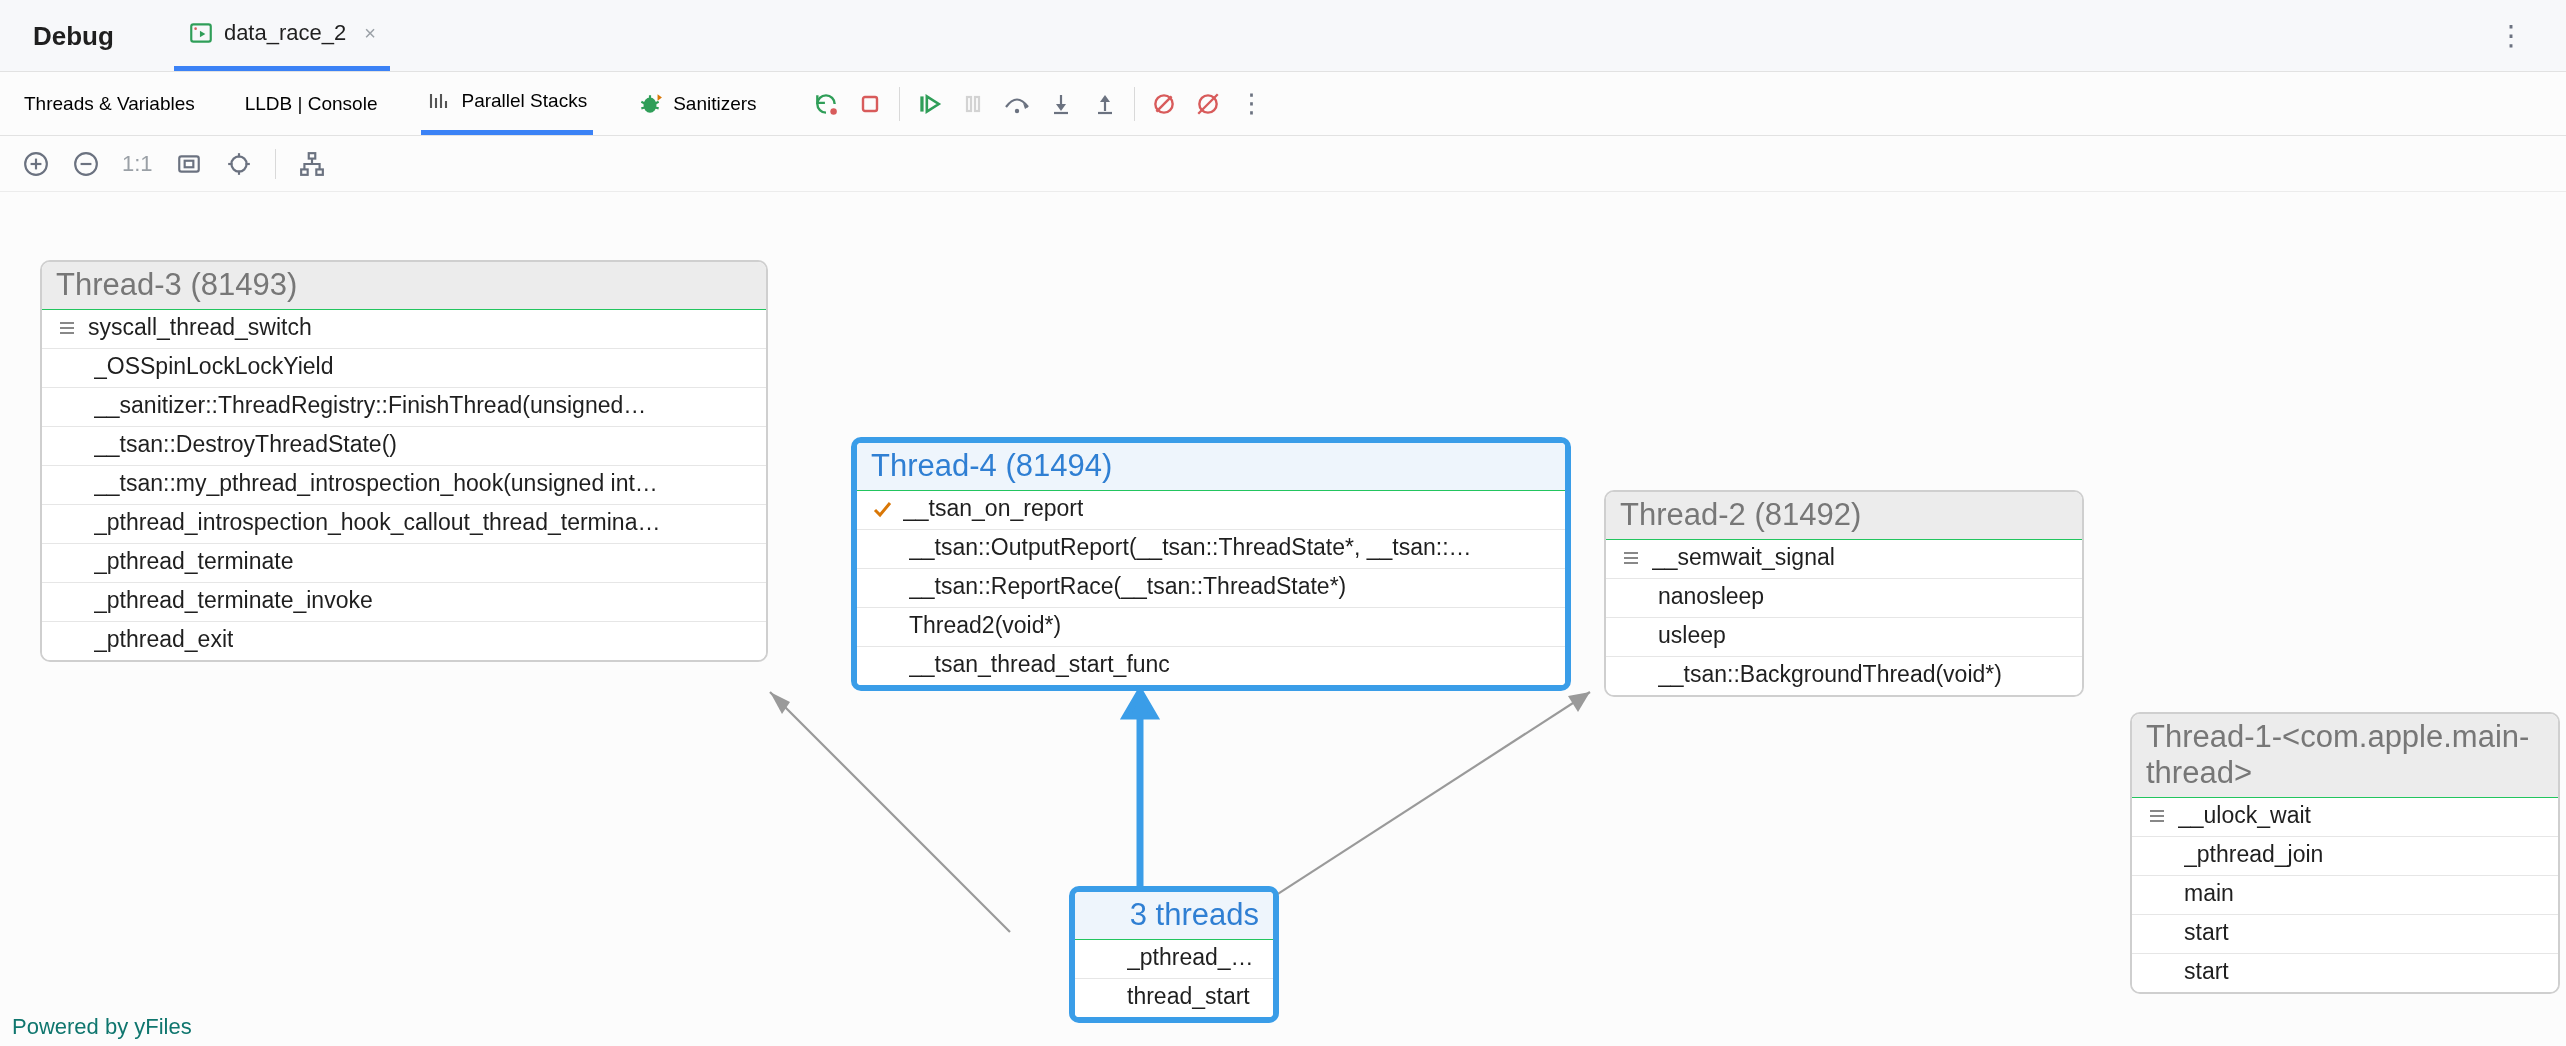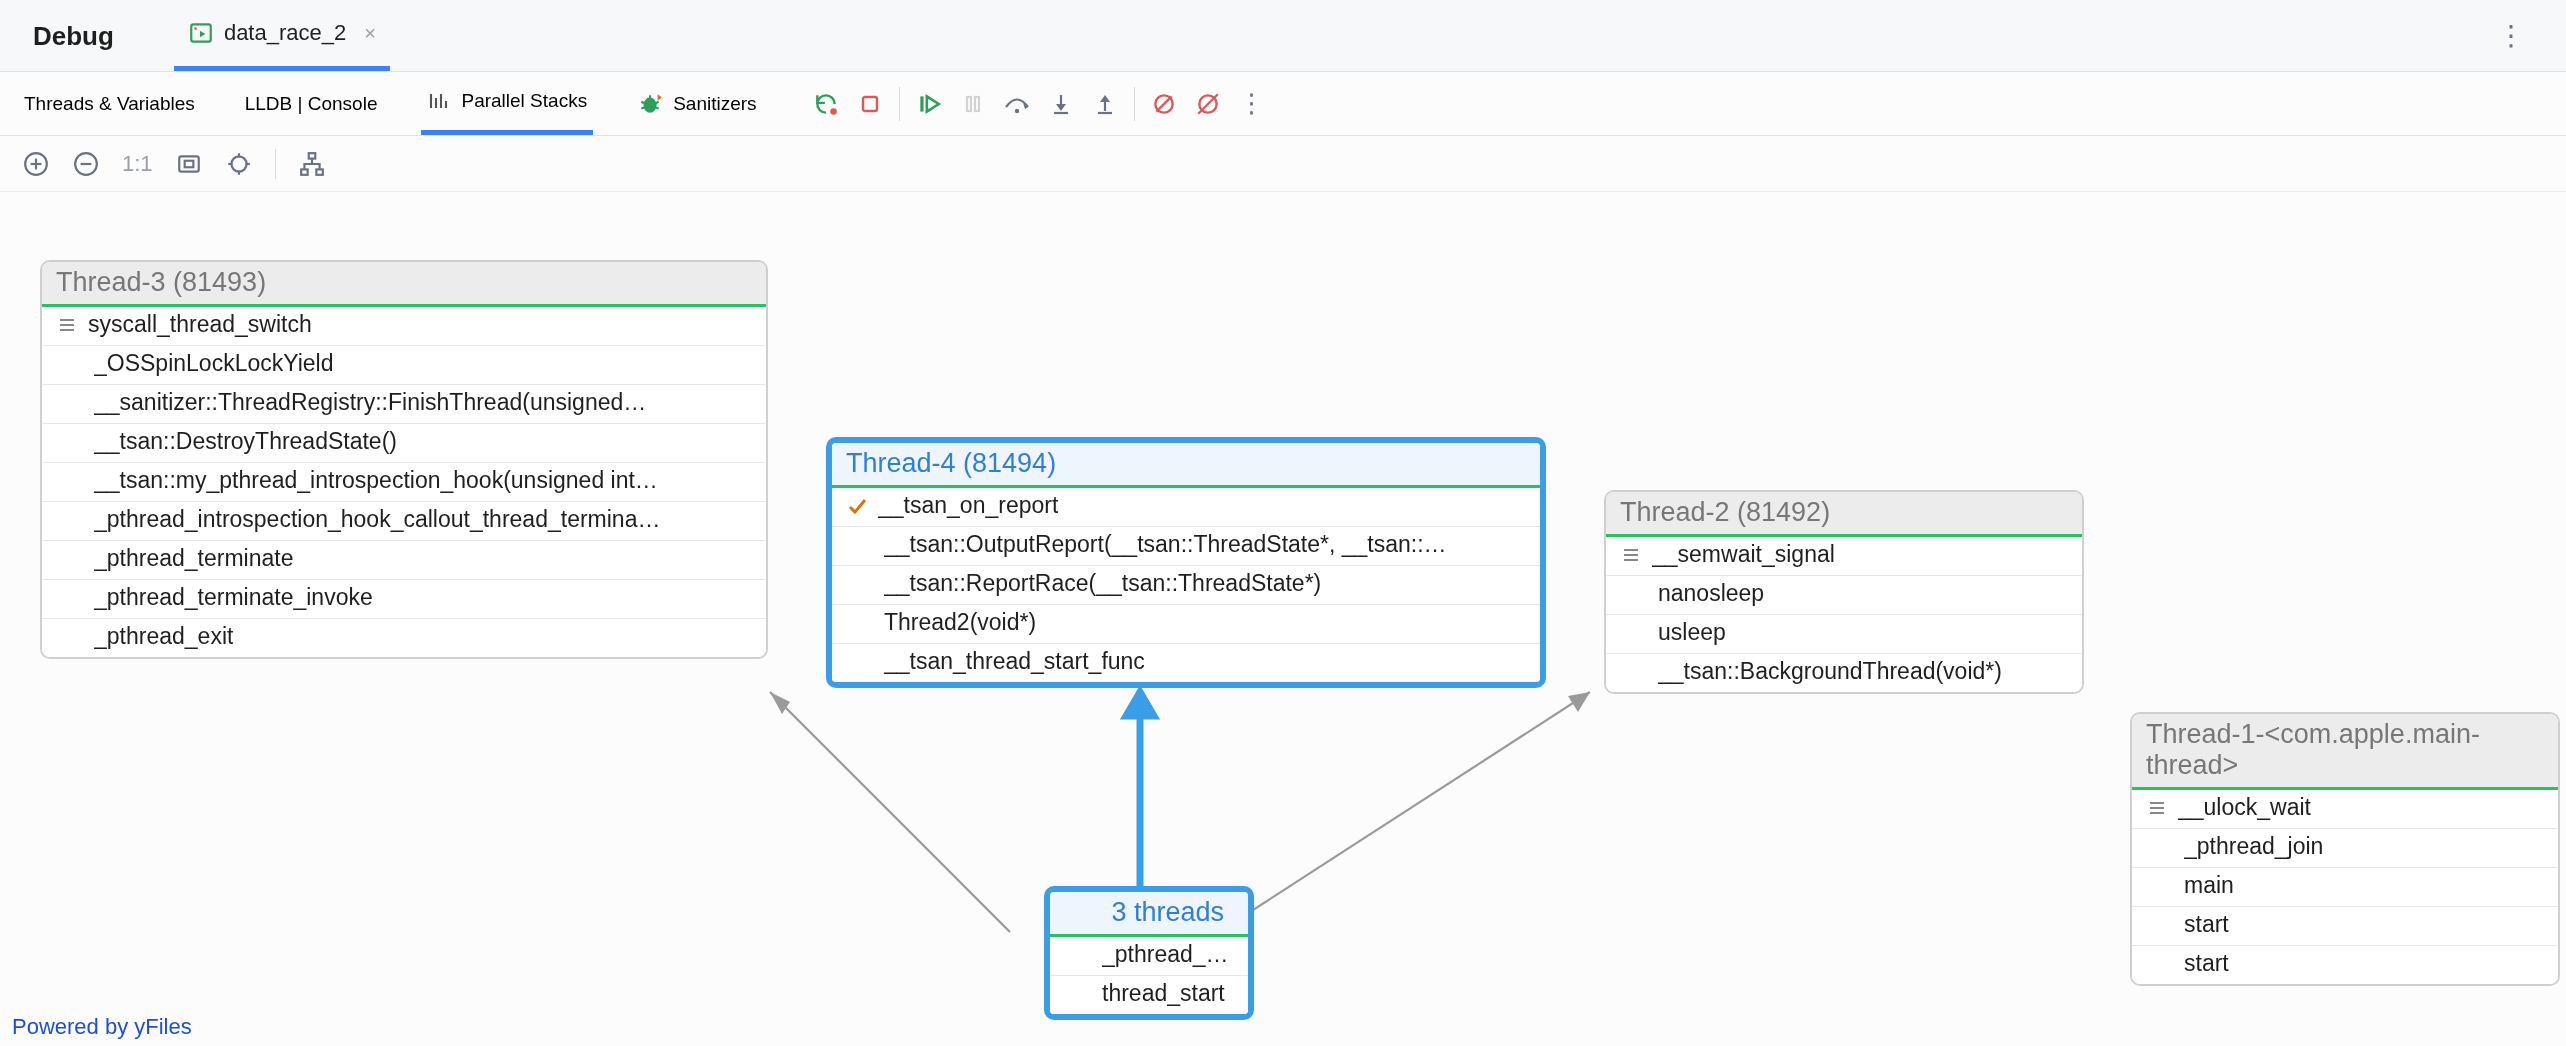--- a/index.html
+++ b/index.html
@@ -54,34 +54,34 @@
   .toolbar2 {
     display:flex; align-items:center; height:56px; padding: 0 22px; gap: 22px;
     border-bottom: 1px solid #ececec;
   }
   .toolbar2 .sep { width:1px; height:30px; background:#d9d9d9; }
   .toolbar2 .txt { color:#9aa0a6; font-size:22px; }
   .toolbar2 .icobtn { width:28px; height:28px; display:flex; align-items:center; justify-content:center; cursor:pointer; color:#6b7280;}
 
   
   .canvas { position: relative; width: 100%; height: 854px; background:#fcfcfc; }
-  .powered { position:absolute; left:12px; bottom:6px; color:#1d4ed8; font-size:22px;margin-top:43px; }
+  .powered { position:absolute; left:12px; bottom:6px; color:#0f766e; font-size:22px;margin-top:43px; }
 
   .panel {
     position: absolute;
     border: 2px solid #cfcfcf;
     border-radius: 10px;
     background: #fff;
     overflow: hidden;
   }
-  .panel.highlight { border: 6px solid #3a9de8; }
+  .panel.highlight { border: 6px solid #3a9de8; margin-left: 25px; }
   .panel .hdr {
-    background: #ececec; color:#777; font-size:27px;
-    padding: 5px 24px 6px 14px;
-    border-bottom: 3px solid #22c55e;
+    background: #ececec; color:#777; font-size:31px;
+    padding: 5px 14px 6px 14px;
+    border-bottom: 1px solid #22c55e;
   }
   .panel.highlight .hdr { color:#2f7fd3; background:#eef5fc; font-weight:500;}
   .panel .row {
     display:flex; align-items:center; gap:10px;
     padding: 4px 14px 7px 14px;
     border-bottom: 1px solid #e6e6e6;
     font-size: 23px;
     white-space: nowrap; overflow:hidden; text-overflow:ellipsis;
     background:#fff;
   }

